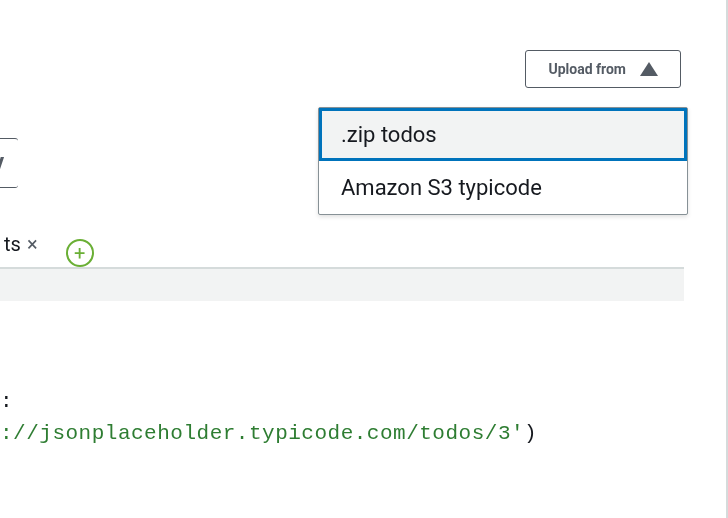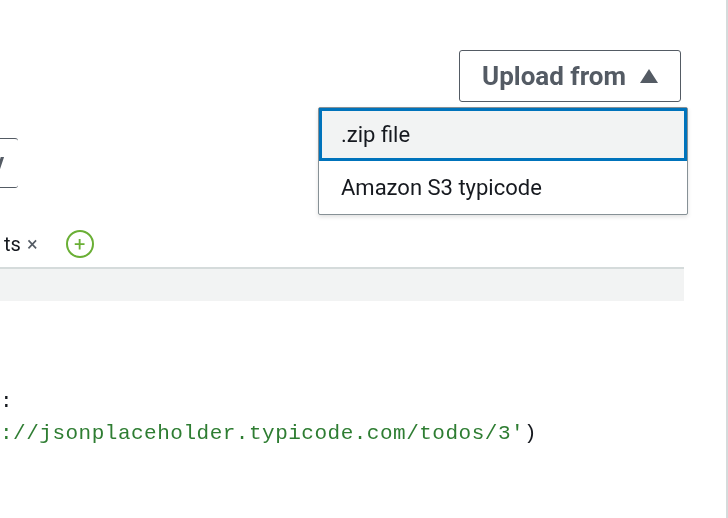--- a/index.html
+++ b/index.html
@@ -28,21 +28,21 @@
       border: 1.5px solid #545b64;
       border-radius: 3px;
       padding: 10px 22px;
       background: #ffffff;
       display: flex;
       align-items: center;
       gap: 14px;
       cursor: pointer;
     }
     .upload-button-label {
-      font-size: 26px;
+      font-size: 14px;
       font-weight: 700;
       color: #545b64;
     }
     .triangle-up {
       width: 0;
       height: 0;
       border-left: 9px solid transparent;
       border-right: 9px solid transparent;
       border-bottom: 14px solid #545b64;
     }
@@ -87,21 +87,21 @@
       text-align: right;
     }
     .tab-bar {
       position: absolute;
       top: 221px;
       left: 0;
       right: 42px;
       height: 48px;
       border-bottom: 2px solid #d5dbdb;
       display: flex;
-      align-items: center;
+      align-items: flex-end;
     }
     .tab {
       display: flex;
       align-items: center;
       padding: 0 4px;
       font-size: 20px;
       color: #16191f;
       height: 100%;
     }
     .tab-close {
@@ -160,21 +160,21 @@
 
 <div class="container">
 
   <div class="upload-button">
     <span class="upload-button-label">Upload from</span>
     <span class="triangle-up"></span>
   </div>
 
   <div class="dropdown-menu">
     <div class="dropdown-item highlighted">
-      <span>.zip file</span>
+      <span>.zip todos</span>
     </div>
     <div class="dropdown-item">
       <span>Amazon S3 typicode</span>
     </div>
   </div>
 
   <div class="secondary-button">
     <div class="secondary-button-label">y</div>
   </div>
 

